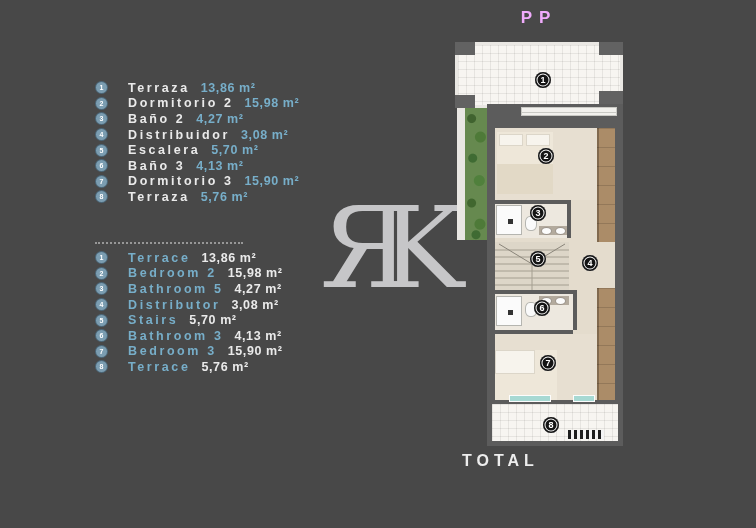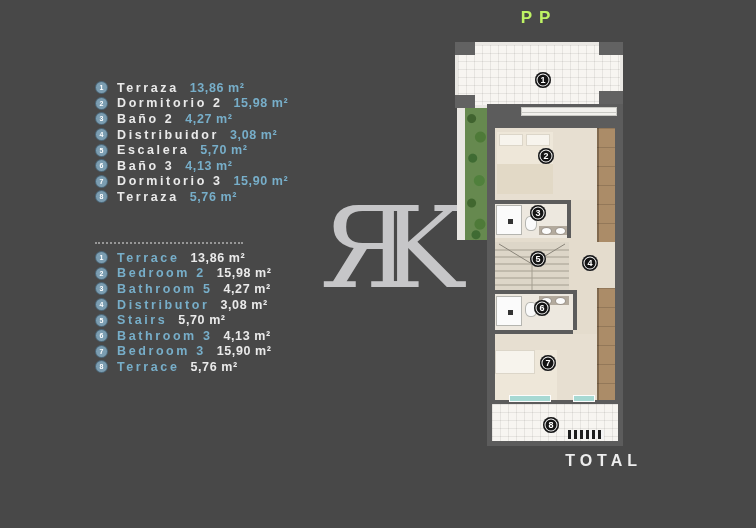--- a/index.html
+++ b/index.html
@@ -13,38 +13,38 @@
   .legend-title{font-size:17px;font-weight:bold;letter-spacing:4.5px;margin:0 0 7px 0;}
   .legend-title.es{color:#ededed;}
   .legend-title.en{color:#79b0ca;}
   .legend-row{display:flex;align-items:center;height:15.6px;font-size:12.5px;font-weight:bold;white-space:nowrap;}
   .num-badge{
     width:11px;height:11px;border-radius:50%;flex:0 0 11px;
     background:#7b9db1;border:1px solid rgba(20,40,55,.45);
     color:#fff;font-size:7px;font-weight:bold;line-height:11px;text-align:center;
     margin-right:9px;letter-spacing:0;
   }
-  .room-name{letter-spacing:2.6px;}
+  .room-name{letter-spacing:2.6px;margin-left:11px;}
   .room-area{letter-spacing:.6px;margin-left:11px;}
   .es .room-name,.row-es .room-name{color:#eaeaea;}
   .row-es .room-area{color:#77aec9;}
   .row-en .room-name{color:#77aec9;}
   .row-en .room-area{color:#eaeaea;}
   .dotted-sep{position:absolute;left:95px;top:242px;width:148px;border-top:2px dotted #979797;}
   
   .watermark{
     position:absolute;left:320px;top:198px;height:120px;
     font-family:"DejaVu Serif","Liberation Serif",serif;
     font-size:112px;line-height:100px;color:#c6c6c8;display:flex;
   }
   .watermark .k{margin-left:-30px;}
   
   .plan{position:absolute;left:455px;top:42px;width:168px;height:404px;}
   .pp-label{position:absolute;left:0;top:-34px;width:168px;text-align:center;
-    color:#bef264;font-size:17px;font-weight:bold;letter-spacing:7px;}
+    color:#f0abfc;font-size:17px;font-weight:bold;letter-spacing:7px;}
   .tile{
     background-color:#f7f5f1;
     background-image:linear-gradient(rgba(0,0,0,.07) 1px,transparent 1px),
                      linear-gradient(90deg,rgba(0,0,0,.07) 1px,transparent 1px);
     background-size:8px 8px;
   }
   .wall{background:#5c5c5c;}
   .pillar{position:absolute;background:#626262;}
   .terrace-top{position:absolute;left:0;top:0;width:168px;height:66px;
     border:3px solid #e9e7e3;box-sizing:border-box;}
@@ -86,21 +86,21 @@
   .stairs{background:#ddd6c8;}
   .stripe-mark{
     background:repeating-linear-gradient(90deg,#1e1e1e 0 3px,#f4f4f4 3px 6px);
   }
   .plan-badge{
     position:absolute;width:16px;height:16px;border-radius:50%;background:#141414;
     color:#fff;font-size:9px;font-weight:bold;line-height:16px;text-align:center;
     box-shadow:inset 0 0 0 1.5px #141414, inset 0 0 0 2.5px #f5f5f5;
   }
   
-  .total-block{position:absolute;left:462px;top:452px;width:180px;text-align:right;}
+  .total-block{position:absolute;left:462px;top:452px;width:180px;text-align:left;}
   .total-label{color:#ededed;font-size:16px;font-weight:bold;letter-spacing:5px;}
   .total-value{color:#77aec9;font-size:15px;letter-spacing:1px;margin-top:5px;}
 </style>
 </head>
 <body>
 
 <div class="legend es" style="top:80px;">
   <div class="legend-row row-es">
     <span class="num-badge">1</span>
     <span class="room-name">Terraza</span>

